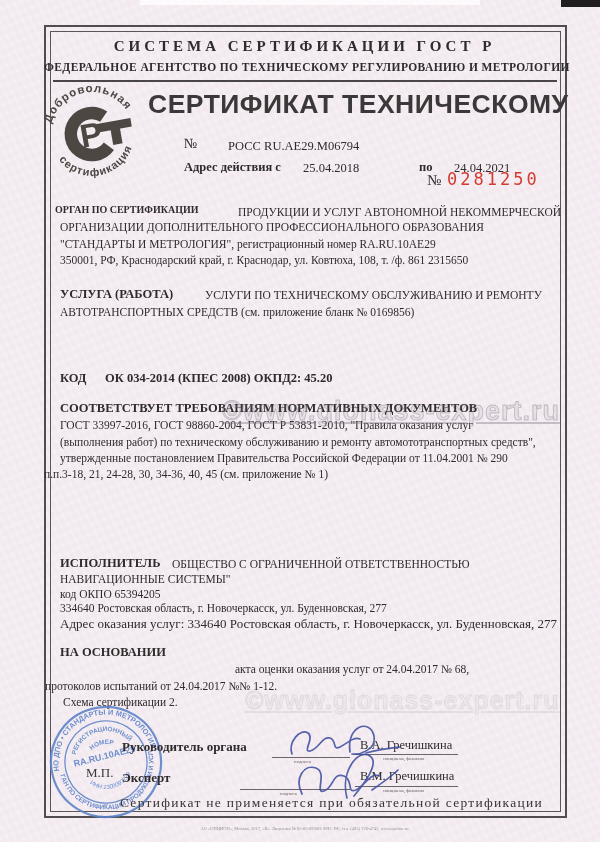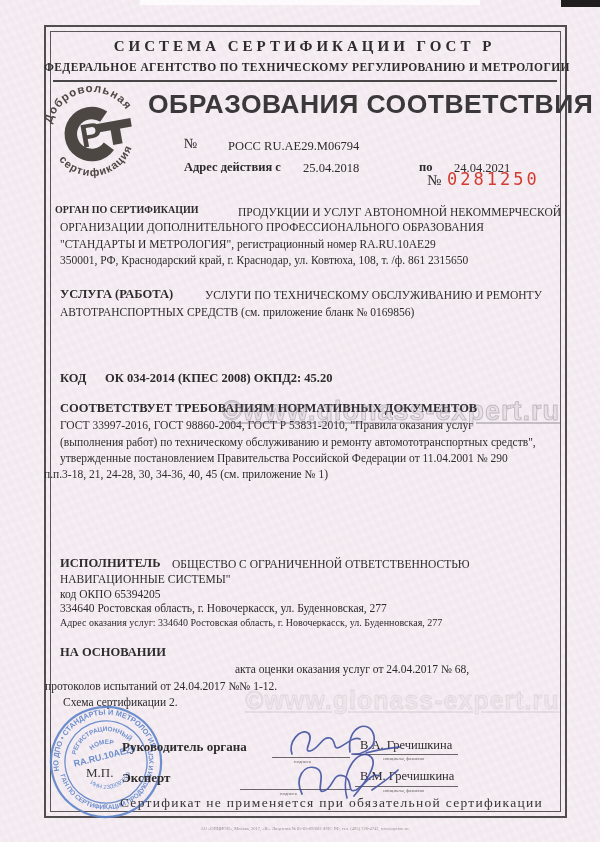--- a/index.html
+++ b/index.html
@@ -60,21 +60,21 @@
     <text font-family="Liberation Sans, DejaVu Sans, sans-serif" font-size="11" font-weight="bold" letter-spacing="1">
       <textPath href="#lb" startOffset="50%" text-anchor="middle">сертификация</textPath>
     </text>
     <path d="M 14.5 -15 A 21 21 0 1 0 14.5 15" fill="none" stroke="#4d4744" stroke-width="12.5"></path>
     <text x="-12" y="12" font-family="Liberation Sans, DejaVu Sans, sans-serif" font-size="33" font-weight="bold">Р</text>
     <rect x="6.5" y="-9" width="34" height="8.5"></rect>
     <rect x="19" y="-1" width="9.5" height="15.5"></rect>
   </g>
 </svg>
 
-<div class="t b sans" style="left:148px;top:90px;font-size:26.5px;letter-spacing:.5px;color:#3b3839">ОБРАЗОВАНИЯ СООТВЕТСТВИЯ</div>
+<div class="t b sans" style="left:148px;top:90px;font-size:26.5px;letter-spacing:.5px;color:#3b3839">СЕРТИФИКАТ ТЕХНИЧЕСКОМУ</div>
 
 <span class="t" style="left:184px;top:136px;font-size:14px">№</span>
 <span class="t" style="left:228px;top:139px;font-size:12.5px">РОСС RU.AE29.M06794</span>
 <span class="t b" style="left:184px;top:160px;font-size:12.5px">Адрес действия  с</span>
 <span class="t" style="left:303px;top:161px;font-size:12.5px">25.04.2018</span>
 <span class="t b" style="left:419px;top:160px;font-size:12.5px">по</span>
 <span class="t" style="left:454px;top:161px;font-size:12.5px">24.04.2021</span>
 <span class="t" style="left:427px;top:172px;font-size:15px">№</span>
 <span class="t mono serial" style="left:447px;top:170px;font-size:17px">0281250</span>
 
@@ -98,21 +98,21 @@
 <span class="t" style="left:44px;top:468px;font-size:11.5px">п.п.3-18, 21, 24-28, 30, 34-36, 40, 45 (см. приложение № 1)</span>
 
 <div class="wm" style="left:222px;top:396px;font-size:27px">©www.glonass-expert.ru</div>
 <div class="wm wm2" style="left:245px;top:686px;font-size:25px">©www.glonass-expert.ru</div>
 
 <span class="t b" style="left:60px;top:556px;font-size:12.5px">ИСПОЛНИТЕЛЬ</span>
 <span class="t" style="left:172px;top:558px;font-size:11.5px">ОБЩЕСТВО С ОГРАНИЧЕННОЙ ОТВЕТСТВЕННОСТЬЮ</span>
 <span class="t" style="left:60px;top:573px;font-size:11.5px">НАВИГАЦИОННЫЕ  СИСТЕМЫ"</span>
 <span class="t" style="left:60px;top:588px;font-size:11.5px">код ОКПО 65394205</span>
 <span class="t" style="left:60px;top:602px;font-size:11.5px">334640 Ростовская область, г. Новочеркасск, ул. Буденновская, 277</span>
-<span class="t" style="left:60px;top:617px;font-size:10px">Адрес оказания услуг: 334640 Ростовская область, г. Новочеркасск, ул. Буденновская, 277</span>
+<span class="t" style="left:60px;top:617px;font-size:13px">Адрес оказания услуг: 334640 Ростовская область, г. Новочеркасск, ул. Буденновская, 277</span>
 
 <span class="t b" style="left:60px;top:645px;font-size:12.5px">НА ОСНОВАНИИ</span>
 <span class="t" style="left:235px;top:663px;font-size:11.5px">акта оценки оказания услуг от 24.04.2017 № 68,</span>
 <span class="t" style="left:45px;top:680px;font-size:11.5px">протоколов испытаний от 24.04.2017 №№ 1-12.</span>
 <span class="t" style="left:63px;top:696px;font-size:11.5px">Схема сертификации 2.</span>
 
 <svg style="left:46px;top:702px" width="120" height="120" viewBox="-60 -60 120 120">
   <g transform="rotate(-14)" fill="#5b82c8" opacity="0.88">
     <defs>
       <path id="so" d="M -47.5 0 A 47.5 47.5 0 0 1 47.5 0"></path>

